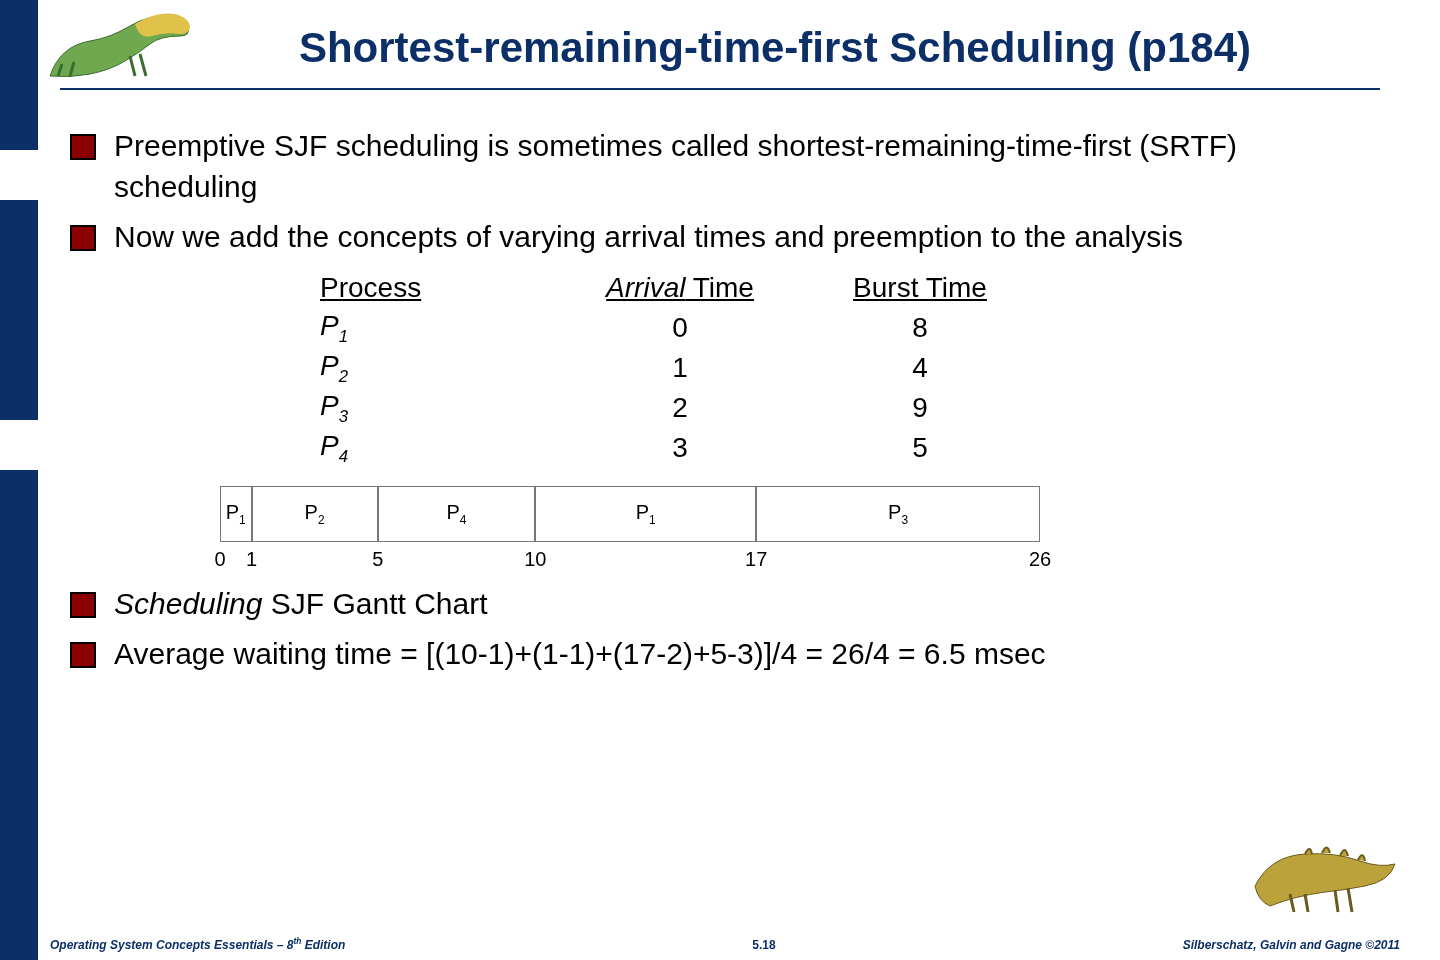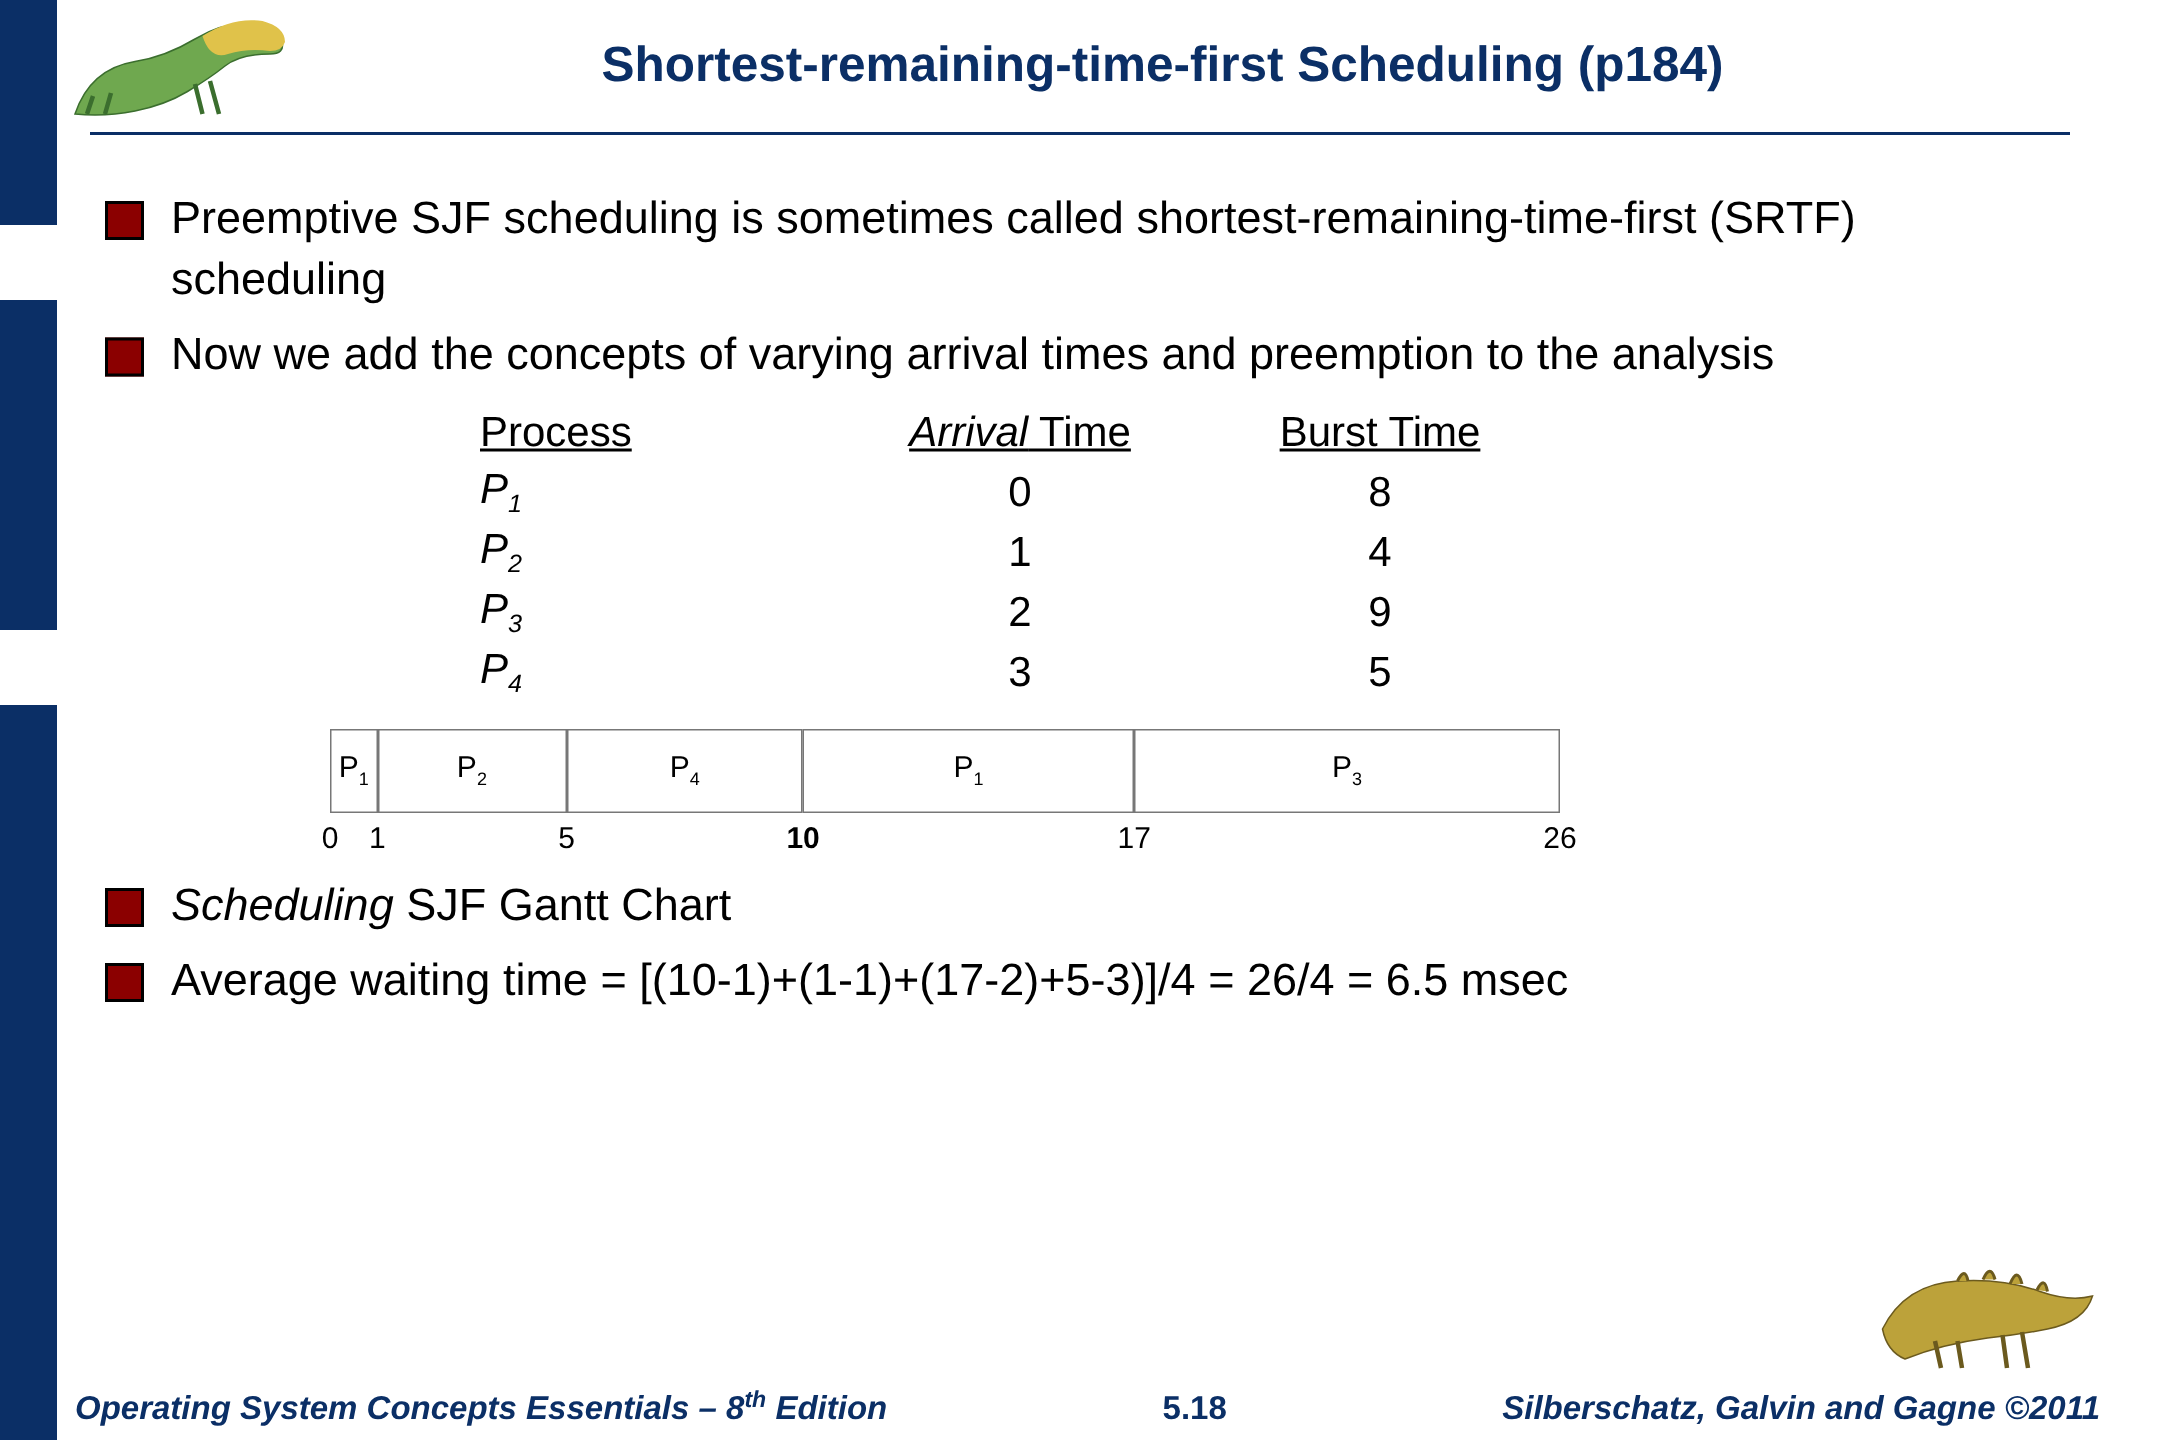--- a/index.html
+++ b/index.html
@@ -39,21 +39,21 @@
     bottom: 44px;
     width: 150px;
     height: 90px;
     pointer-events: none;
   }
   .title {
     position: absolute;
     left: 170px;
     right: 60px;
     top: 24px;
-    font-size: 33px;
+    font-size: 42px;
     font-weight: bold;
     color: #0b2f66;
     text-align: center;
   }
   .title-rule {
     position: absolute;
     left: 60px;
     right: 60px;
     top: 88px;
     height: 0;
@@ -136,21 +136,21 @@
     position: absolute;
     top: 0;
     transform: translateX(-50%);
   }
   .footer {
     position: absolute;
     left: 50px;
     right: 40px;
     bottom: 8px;
     height: 30px;
-    font-size: 22px;
+    font-size: 12px;
     font-weight: bold;
     font-style: italic;
     color: #0b2f66;
     display: flex;
     justify-content: space-between;
     align-items: flex-end;
   }
   .footer .pagenum { font-style: normal; }
   .footer sup, .footer .th { font-size: 70%; vertical-align: super; }
   .footer .right { }
@@ -230,21 +230,21 @@
           <span class="p">P<sub>1</sub></span>
         </div>
         <div class="seg" style="width: 283.846px;">
           <span class="p">P<sub>3</sub></span>
         </div>
       </div>
     <div class="ticks" id="ticks">
         <div class="tick" style="left: 0px;">0</div>
         <div class="tick" style="left: 31.5385px;">1</div>
         <div class="tick" style="left: 157.692px;">5</div>
-        <div class="tick" style="left: 315.385px; font-weight: bold;">10</div>
+        <div class="tick" style="left: 315.385px;">10</div>
         <div class="tick" style="left: 536.154px;">17</div>
         <div class="tick" style="left: 820px;">26</div>
       </div>
   </div>
 
   <div class="bullet">
     <div class="sq"></div>
     <div class="txt"><span style="font-style:italic">Scheduling</span><span> SJF Gantt Chart</span></div>
   </div>
 

